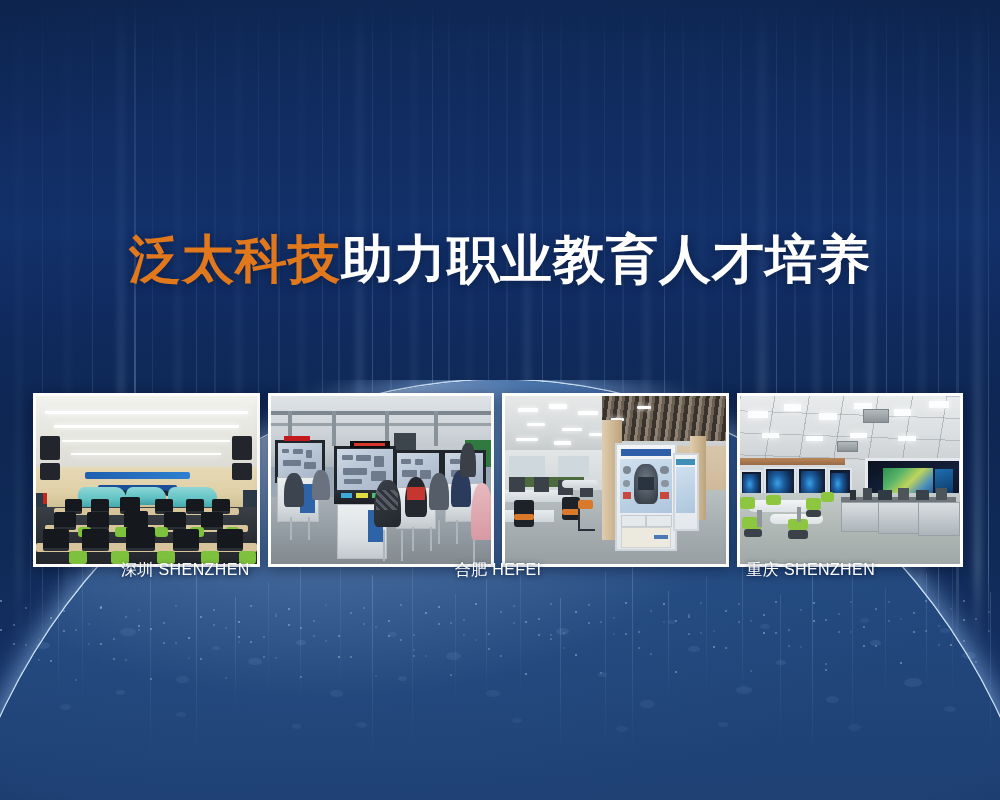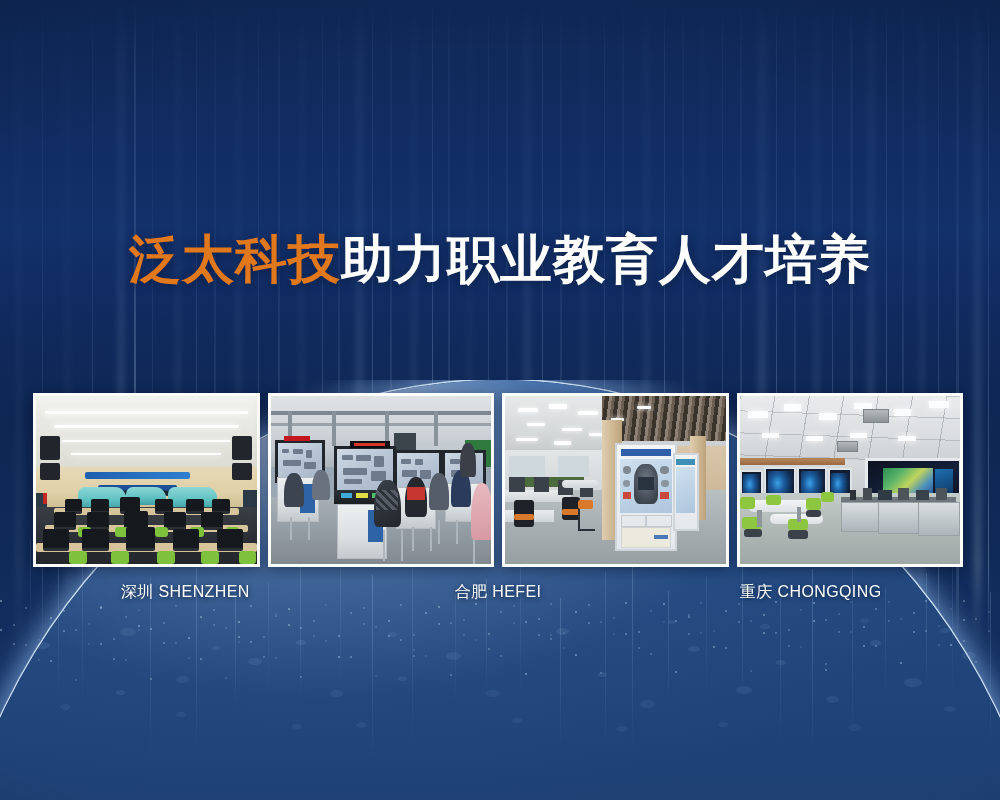--- a/index.html
+++ b/index.html
@@ -223,21 +223,21 @@
     background:linear-gradient(135deg,#2f8f4f 0%,#59b46a 30%,#bfd45c 55%,#4a8fbd 80%,#2b5d93 100%);}
   .p4-table { background:linear-gradient(180deg,#f2f4f5 0%,#dde1e3 100%); border-radius:30px; }
   .p4-chair { background:#8dc63f; border-radius:3px; }
   .p4-chairbase { background:#3b4148; border-radius:3px; }
   .p4-equip { background:linear-gradient(180deg,#d9dee1 0%,#c3cace 50%,#aeb5ba 100%);
     border:1px solid #9aa1a6; }
   .p4-equiptop { background:#6f777d; }
 
   
   .captions {
-    position: absolute; left: 33px; top: 582px;
+    position: absolute; left: 33px; top: 560px;
     width: 930px; height: 26px;
     display: flex; gap: 8px;
     z-index: 9;
     justify-content: center;
   }
   .captions .cap {
     flex: 1 1 0;
     text-align: center;
     color: #ffffff;
     font-size: 16px;
@@ -872,16 +872,16 @@
           <div class="abs" style="left:26%;top:66%;width:2%;height:9%;background:#8e969c"></div>
         </div>
       </div>
     </div>
 
   </div>
 
   <div class="captions">
     <div class="cap">深圳  SHENZHEN</div>
     <div class="cap">合肥  HEFEI</div>
-    <div class="cap">重庆  CHONGQING</div>
+    <div class="cap">重庆  SHENZHEN</div>
   </div>
 
 </div>
 
 </body></html>

